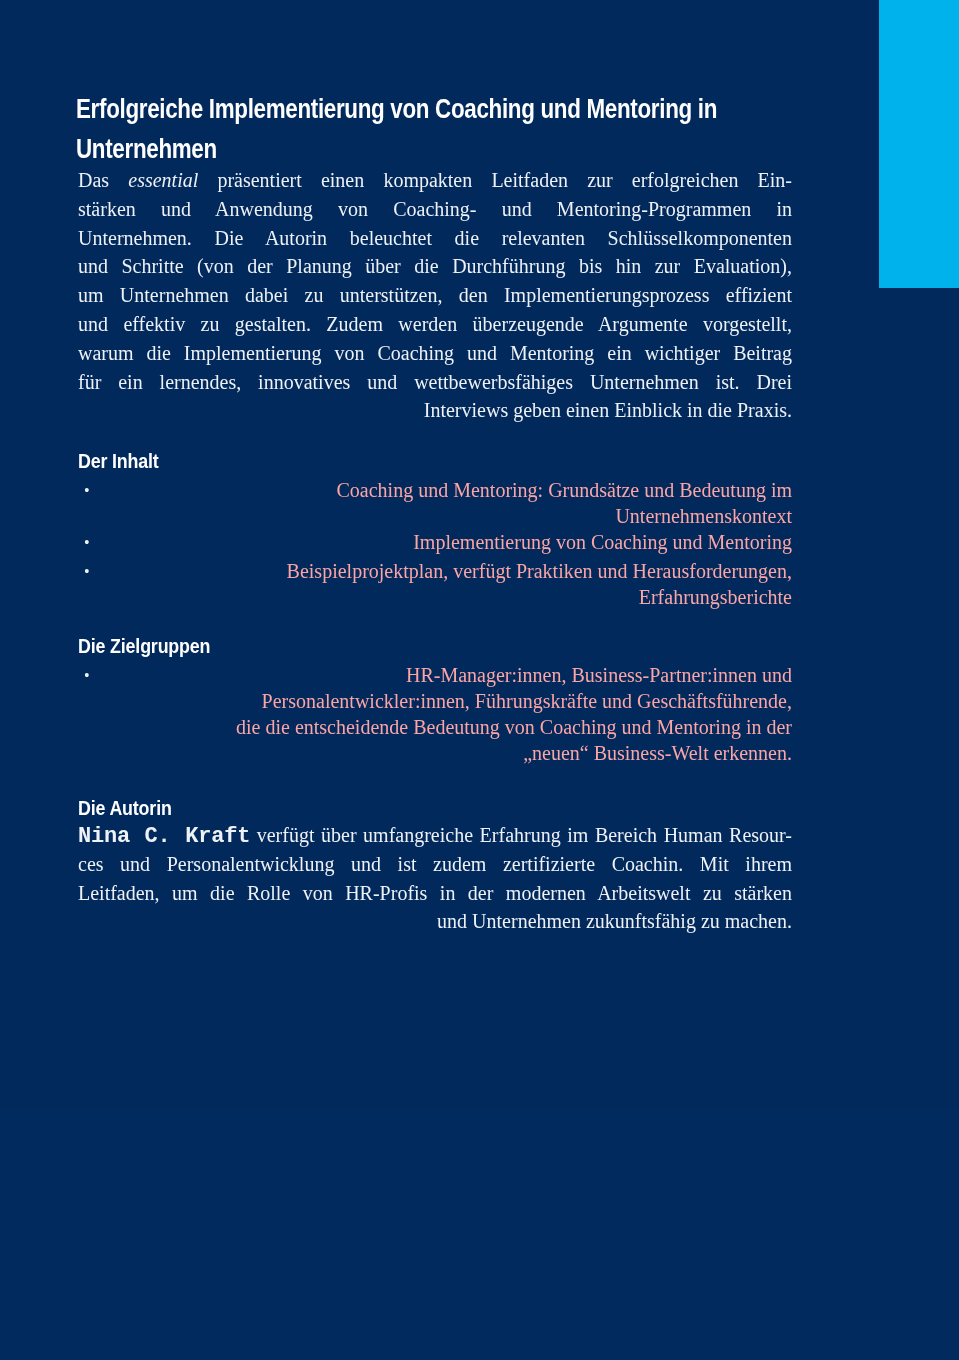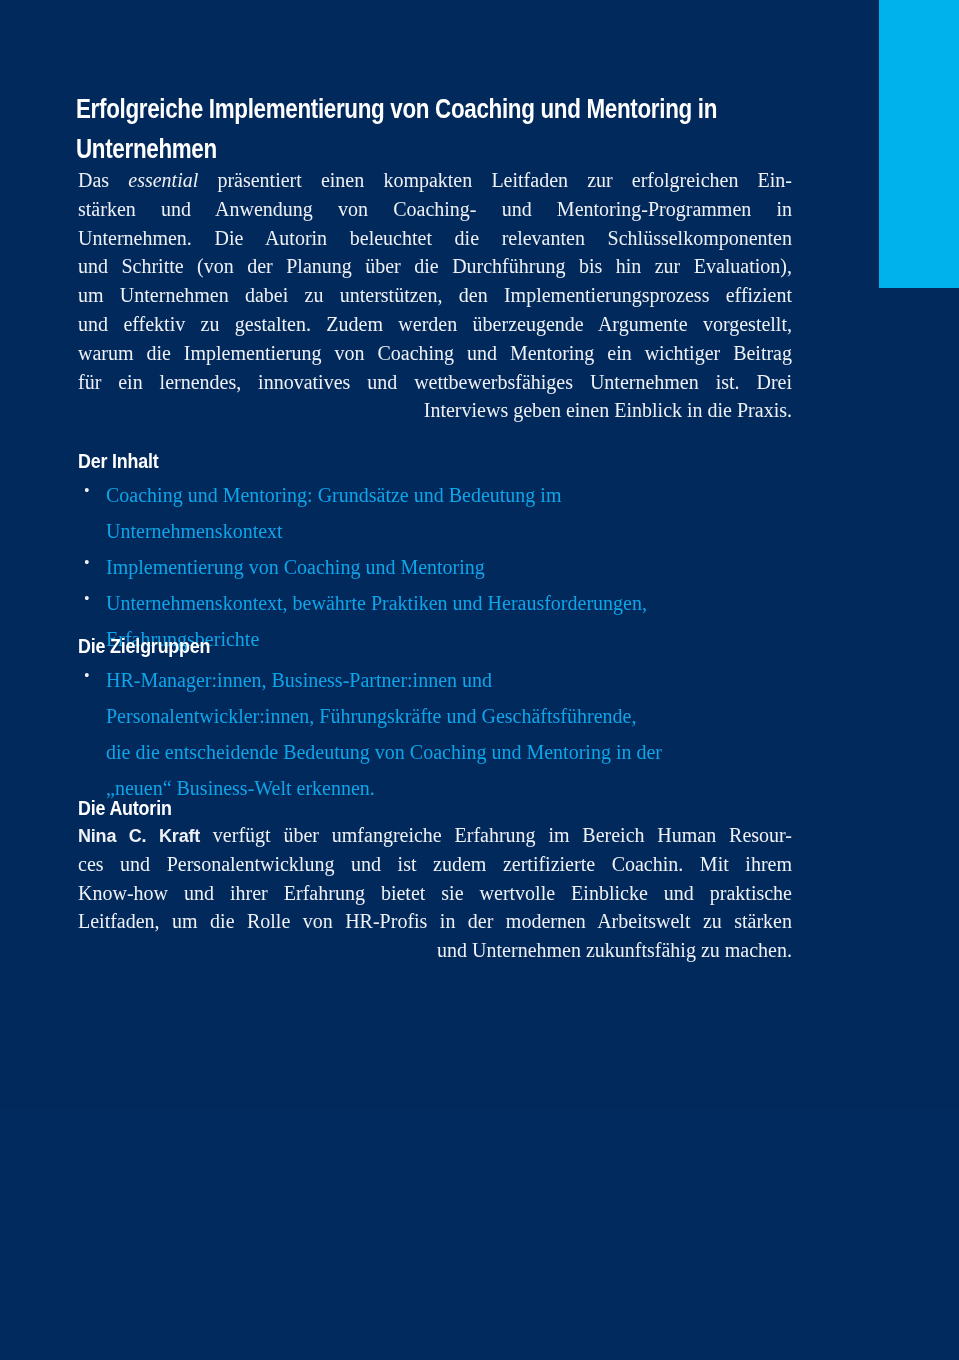--- a/index.html
+++ b/index.html
@@ -30,25 +30,25 @@
     font-size:21px;line-height:26px;color:#ffffff;letter-spacing:-0.2px;
     transform:scaleX(0.85);transform-origin:left top;white-space:nowrap;
   }
   .bullet-list{position:absolute;left:78px;width:714px;}
   .bullet-item{display:flex;align-items:flex-start;}
   .bullet-item .dot{
     width:28px;flex:0 0 28px;font-size:16px;line-height:28.8px;
     color:#eef1f5;padding-left:6px;box-sizing:border-box;
   }
   .bullet-item .btext{
-    flex:1;white-space:pre-line;line-height:36px;color:#0ea5e9;
+    flex:1;white-space:pre-line;line-height:26px;color:#fca5a5;text-align:right;
   }
   .author-name{
-    font-family:Liberation Sans, sans-serif;font-weight:bold;
-    font-size:18px;letter-spacing:-0.2px;
+    font-family:Liberation Mono, monospace;font-weight:bold;
+    font-size:22px;letter-spacing:-0.2px;
   }
   .isbn-box{
     position:absolute;left:75px;top:1114px;width:263px;height:141px;
     background:#ffffff;box-sizing:border-box;
   }
   .isbn-label{
     margin-top:9px;text-align:center;
     font-family:"Liberation Mono","DejaVu Sans Mono",monospace;
     font-size:16px;letter-spacing:0.8px;color:#000000;white-space:nowrap;
   }
@@ -104,21 +104,21 @@
         <span class="dot">•</span>
         <span class="btext">Coaching und Mentoring: Grundsätze und Bedeutung im
 Unternehmenskontext</span>
       </div>
       <div class="bullet-item">
         <span class="dot">•</span>
         <span class="btext">Implementierung von Coaching und Mentoring</span>
       </div>
       <div class="bullet-item">
         <span class="dot">•</span>
-        <span class="btext">Unternehmenskontext, bewährte Praktiken und Herausforderungen,
+        <span class="btext">Beispielprojektplan, verfügt Praktiken und Herausforderungen,
 Erfahrungsberichte</span>
       </div>
     </div>
 
   <div class="section-heading" id="ziel-heading">Die Zielgruppen</div>
   <div class="bullet-list body-text" id="ziel-bullets">
       <div class="bullet-item">
         <span class="dot">•</span>
         <span class="btext">HR-Manager:innen, Business-Partner:innen und
 Personalentwickler:innen, Führungskräfte und Geschäftsführende,
@@ -127,21 +127,20 @@
       </div>
     </div>
 
   <div class="section-heading" id="autorin-heading">Die Autorin</div>
   <div class="para body-text" id="autorin-para">
     <div class="jline">
       <span class="author-name">Nina C. Kraft</span><span> verfügt über umfangreiche Erfahrung im Bereich Human Resour-</span>
     </div>
     <div>
         <div class="jline">ces und Personalentwicklung und ist zudem zertifizierte Coachin. Mit ihrem</div>
-        <div class="jline">Know-how und ihrer Erfahrung bietet sie wertvolle Einblicke und praktische</div>
         <div class="jline">Leitfaden, um die Rolle von HR-Profis in der modernen Arbeitswelt zu stärken</div>
         <div class="jline last">und Unternehmen zukunftsfähig zu machen.</div>
       </div>
   </div>
 
   <div class="isbn-box">
     <div class="isbn-label">ISBN 978-3-662-69552-4</div>
     <svg class="barcode-svg" id="barcode" width="232" height="104" viewBox="0 0 232 104">
         <rect x="16.00" y="2" width="2.34" height="90" fill="#0c0c0c"></rect>
         <rect x="20.56" y="2" width="2.34" height="90" fill="#0c0c0c"></rect>

